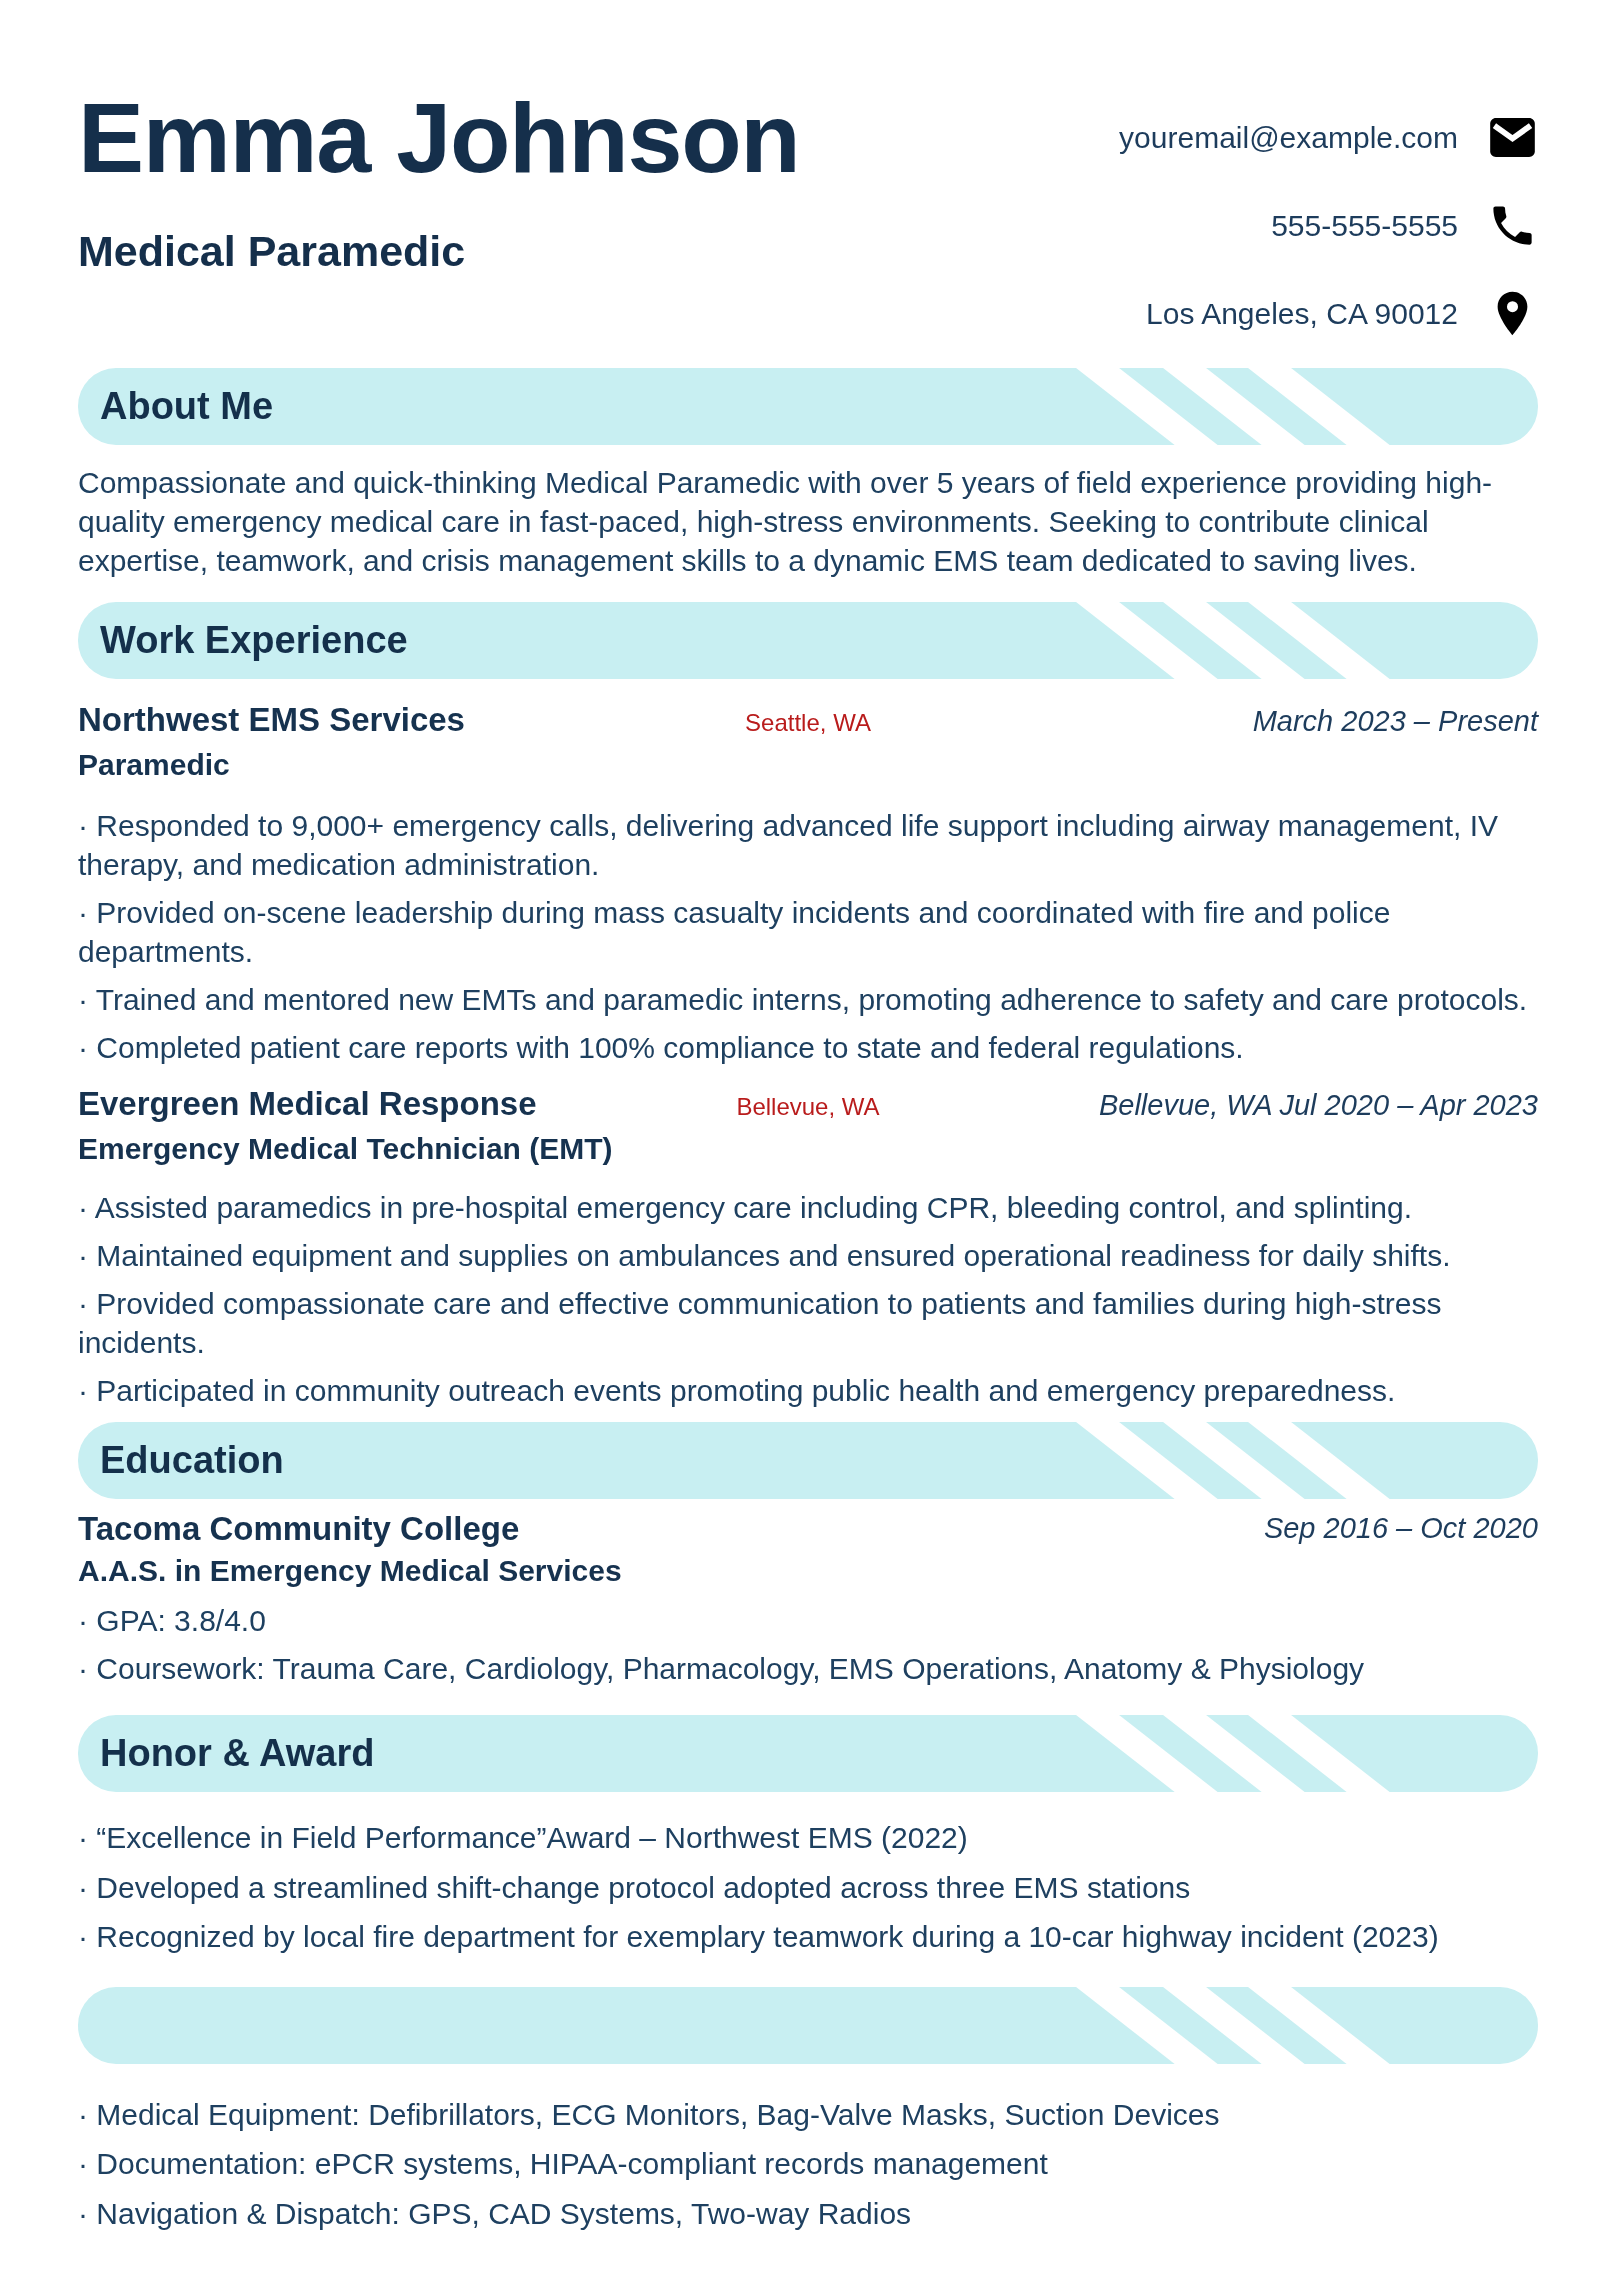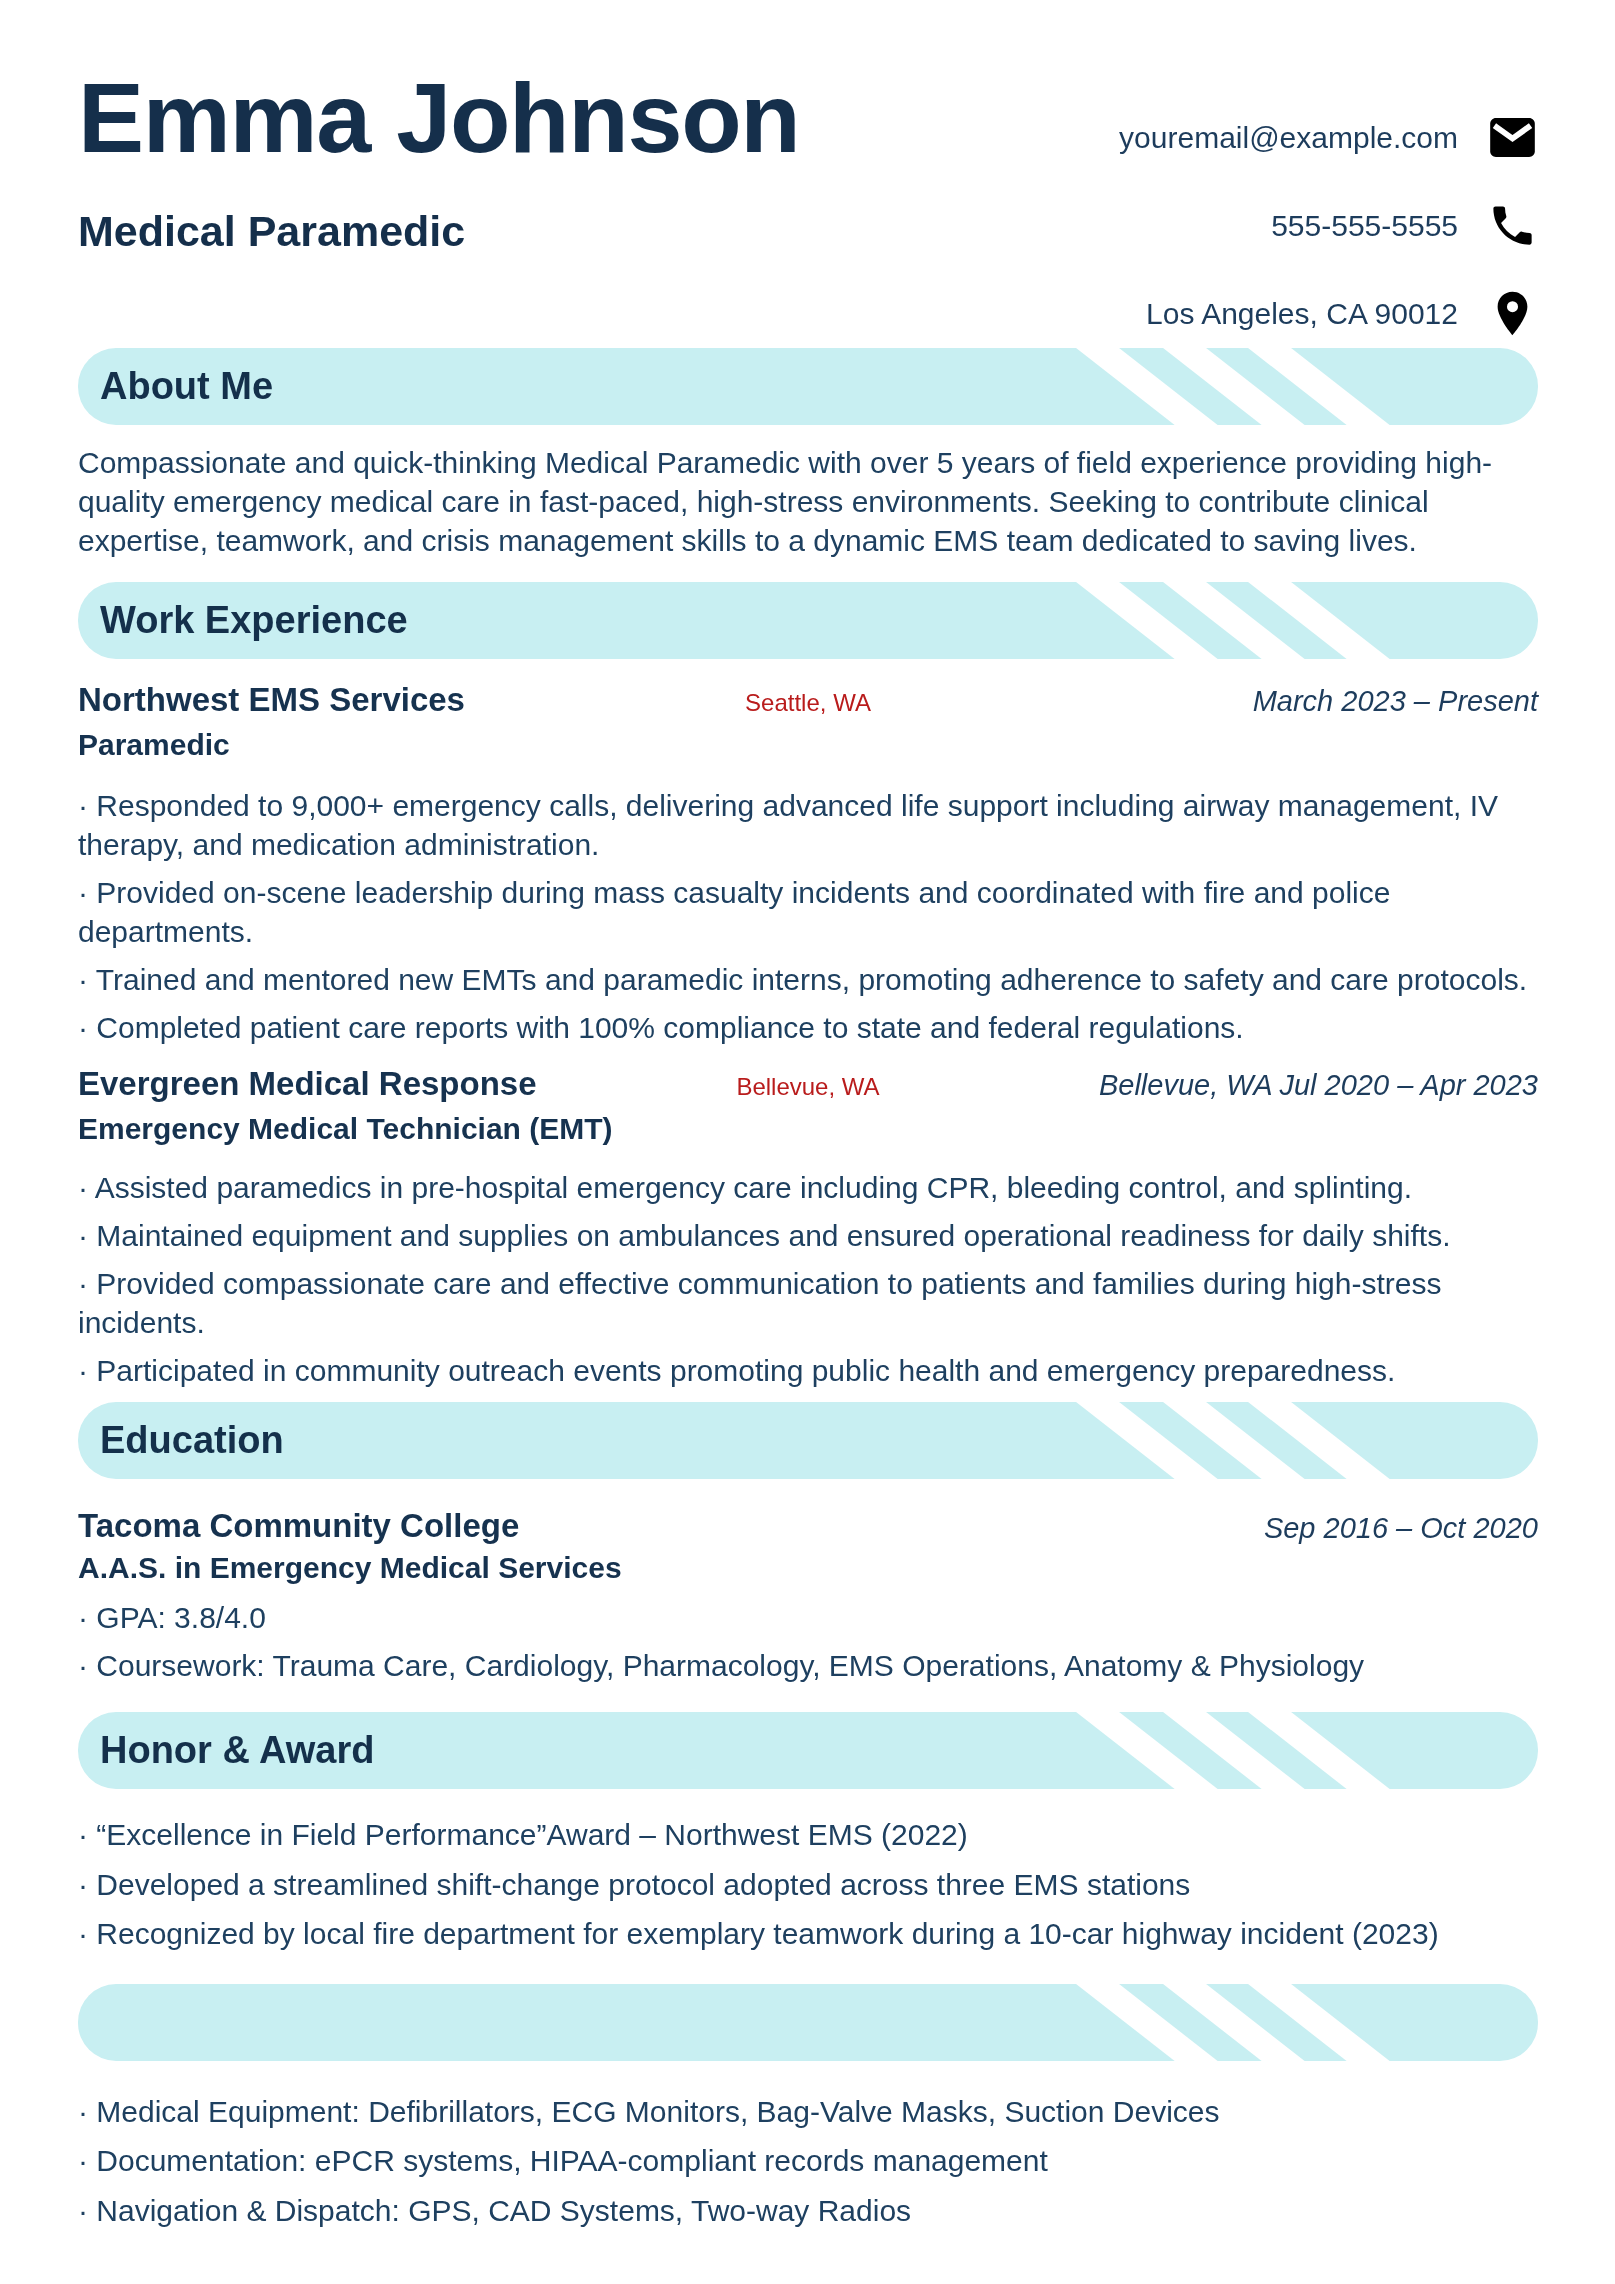--- a/index.html
+++ b/index.html
@@ -9,21 +9,21 @@
     height:2284px;
     background:#ffffff;
     font-family:"Liberation Sans", sans-serif;
     color:#1E4060;
     overflow:hidden;
   }
   .content{padding:0 78px;}
 
   
   .name{
-    padding-top:63px;
+    padding-top:83px;
     font-size:99px;
     line-height:1.12;
     font-weight:bold;
     color:#152F4B;
     letter-spacing:-1.3px;
   }
   .job-title{
     margin-top:33px;
     font-size:43px;
     line-height:1.15;
@@ -105,24 +105,24 @@
   .company{font-size:33px;font-weight:bold;color:#16324F;}
   .job-loc{font-size:24px;color:#b91c1c;text-align:left;}
   .job-dates{font-size:29px;color:#1D3C5C;text-align:right;font-style:italic;}
   .role{
     margin-top:9px;
     font-size:30px;
     font-weight:bold;
     color:#16324F;
   }
   .edu-row{
-    margin-top:28px;
+    margin-top:11px;
     display:flex;
     justify-content:space-between;
-    align-items:flex-end;
+    align-items:center;
   }
   .degree{
     margin-top:6.5px;
     font-size:30px;
     font-weight:bold;
     color:#16324F;
   }
 
   .mt-about-band{margin-top:92px;}
   .mt-work-band{margin-top:22px;}

